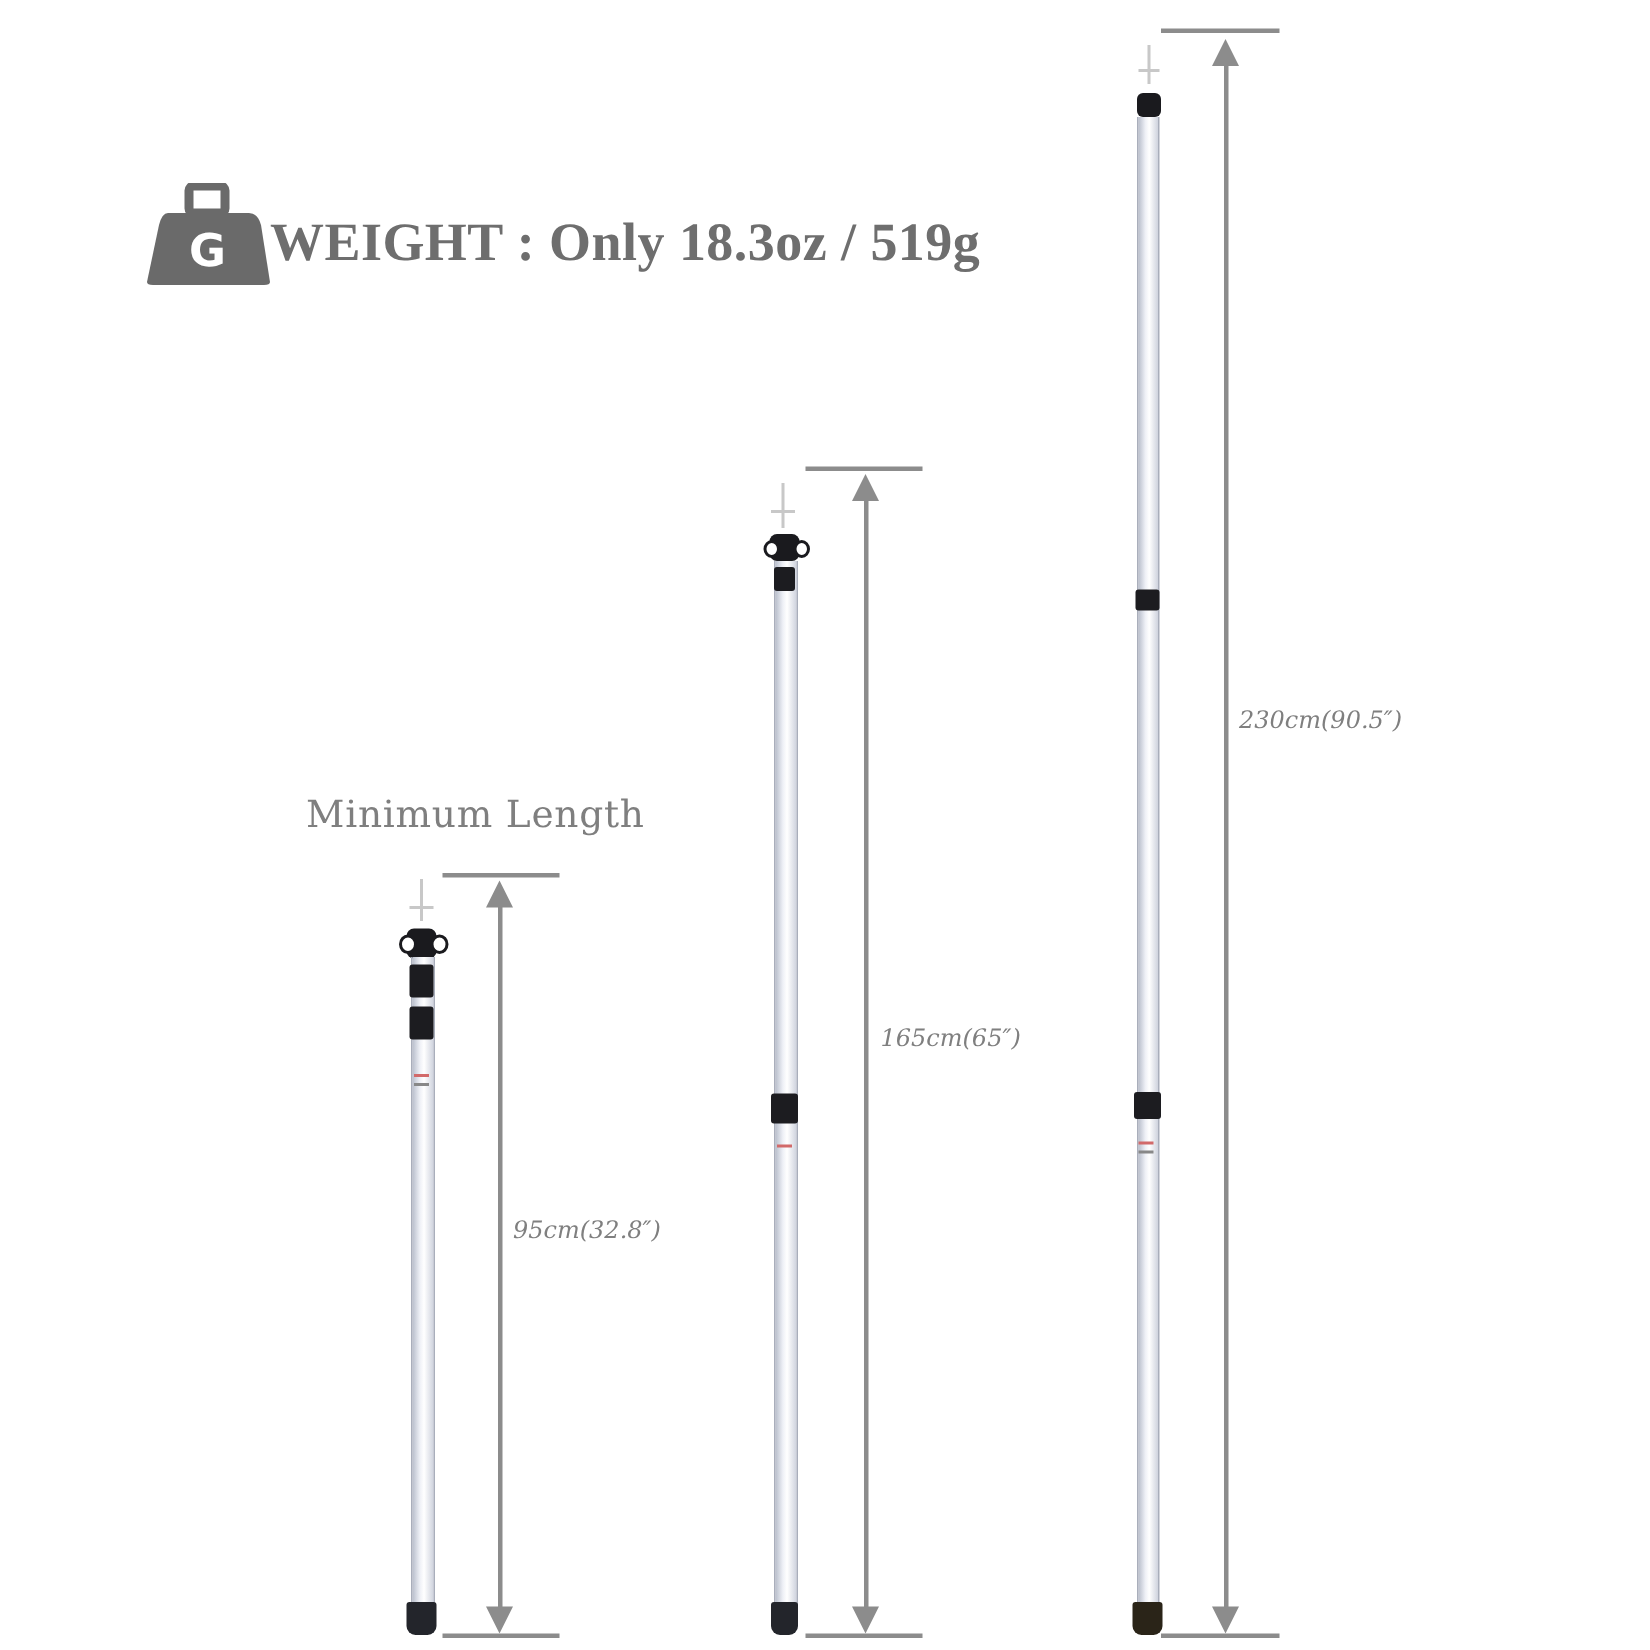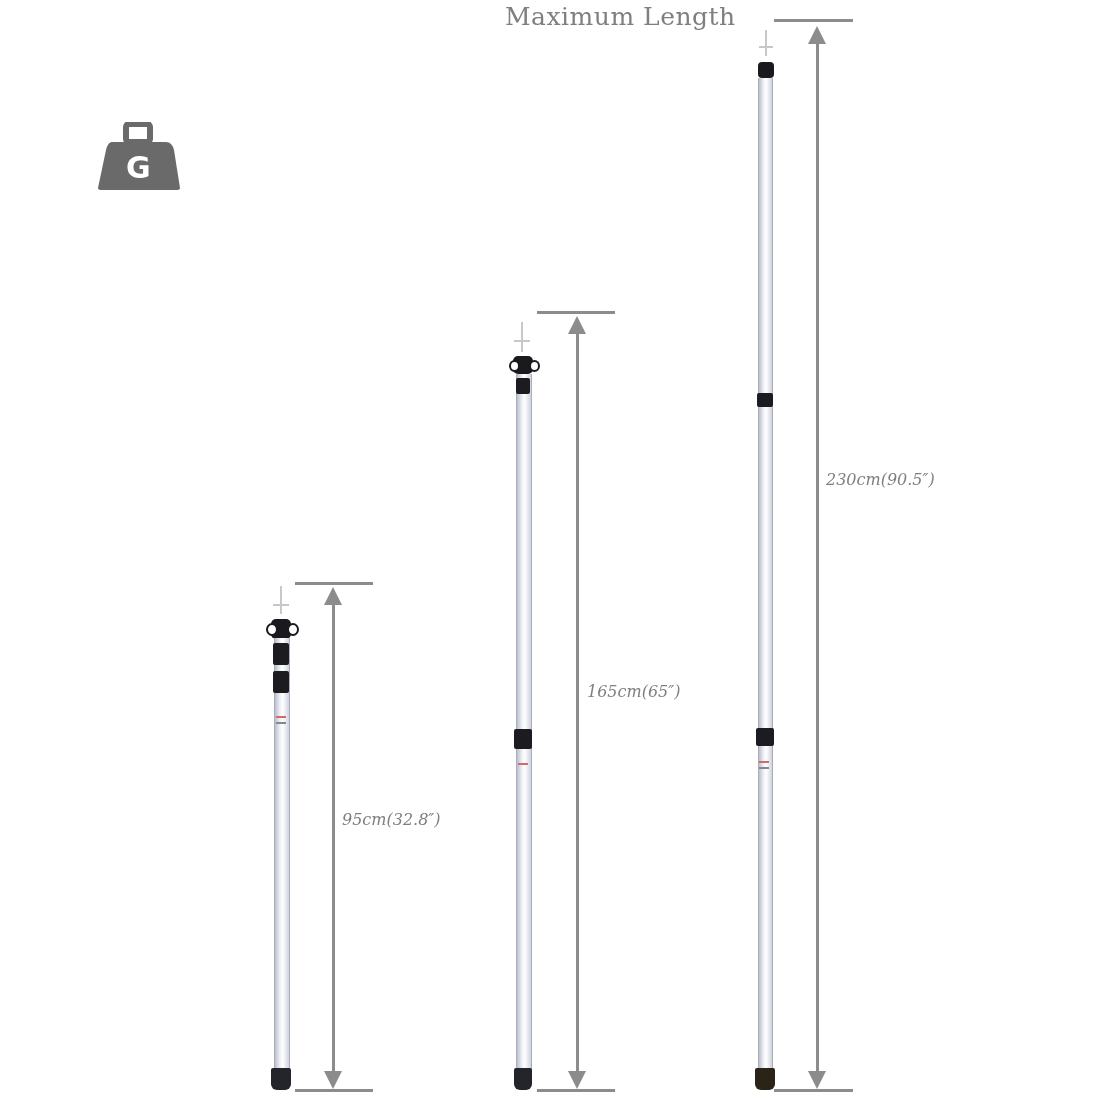--- a/index.html
+++ b/index.html
@@ -27,22 +27,23 @@
 
 <div id="stage">
 
   <div class="abs" style="left:98px; top:122px; width:82px; height:70px;">
     <svg width="82" height="70" viewBox="0 0 82 70">
       <rect x="28" y="2" width="24" height="18" rx="3" fill="none" stroke="#6a6a6a" stroke-width="6"></rect>
       <path d="M14 20 L68 20 Q74 20 76 28 L82 66 Q82 68 78 68 L4 68 Q0 68 0 66 L8 28 Q10 20 14 20 Z" fill="#6a6a6a"></path>
     </svg>
     <span class="abs" style="left:28px; top:28px; font-family:'DejaVu Sans', sans-serif; font-weight:bold; font-size:30px; color:#ffffff;">G</span>
   </div>
+  <div class="abs weight-text" style="left:180px; top:140px;">WEIGHT : Only 18.3oz / 519g</div>
 
-  <div class="abs label-serif title-label" style="left:505px; top:2px;">Maximum Length</div>
+  <div class="abs label-serif title-label" style="left:204px; top:528px;">Minimum Length</div>
 
   <div>
     <div class="tip-spike" style="left:280px; top:586px; height:28px;"></div>
     <div class="tip-cross" style="left:273px; top:604px; width:16px;"></div>
     <div class="head" style="left:271px; top:619px; width:20px; height:20px;"></div>
     <div class="head-ring" style="left:266px; top:623px; width:8px; height:9px;"></div>
     <div class="head-ring" style="left:287px; top:623px; width:8px; height:9px;"></div>
     <div class="pole-tube" style="left:274px; top:638px; width:14px; height:432px;"></div>
     <div class="collar" style="left:273px; top:643px; width:16px; height:22px;"></div>
     <div class="collar" style="left:273px; top:671px; width:16px; height:22px;"></div>

